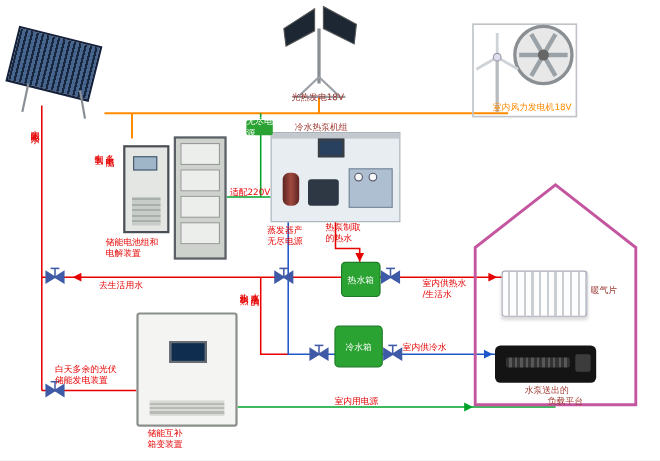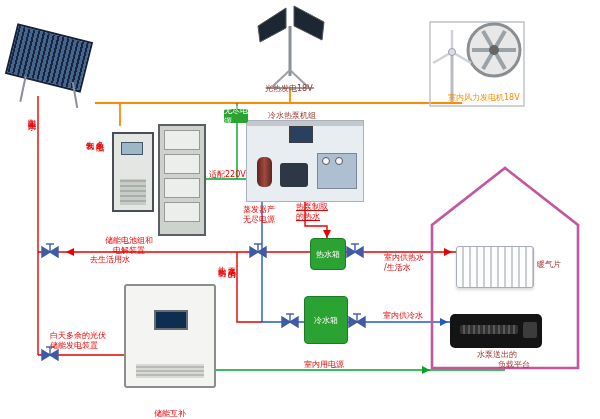--- a/index.html
+++ b/index.html
@@ -15,21 +15,21 @@
   .w-grn{stroke:var(--grn);fill:none;stroke-width:1.4;}
   .w-org{stroke:var(--org);fill:none;stroke-width:1.8;}
   .w-house{stroke:var(--house);fill:none;stroke-width:2.6;}
   .valve{fill:var(--valve);stroke:var(--valve);stroke-width:1.4;}
   .arr-hot{fill:var(--hot);} .arr-cold{fill:var(--cold);} .arr-grn{fill:var(--grn);}
 
   .eq{position:absolute;z-index:2;}
   .lbl{position:absolute;z-index:3;font-size:8px;line-height:10px;white-space:pre-line;color:var(--hot);}
   .lbl.dk{color:var(--dark);} .lbl.og{color:var(--org);}
   .lbl.vert{writing-mode:vertical-rl;letter-spacing:1px;}
-  .lbl.ctr{text-align:center;margin-top:20px;}
+  .lbl.ctr{text-align:left;}
 
   
   .solar{left:2px;top:24px;width:98px;height:80px;}
   .solar .panel{position:absolute;left:8px;top:8px;width:78px;height:52px;border:2px solid #14213d;
     background:repeating-linear-gradient(90deg,#16263f 0 2px,#46648c 2px 5px);transform:rotate(14deg);}
   .solar .leg{position:absolute;width:2px;height:26px;background:#8a8f96;}
   .solar .l1{left:20px;top:52px;transform:rotate(12deg);}
   .solar .l2{left:72px;top:58px;transform:rotate(-10deg);}
 
   
@@ -53,21 +53,21 @@
     background:linear-gradient(90deg,#5e2420,#a04a40,#5e2420);}
   .bench .b-comp{position:absolute;left:33px;top:42px;width:28px;height:24px;background:#2e3844;border-radius:3px;}
   .bench .b-panel{position:absolute;left:70px;top:32px;width:40px;height:36px;background:#aebfd2;border:1px solid #78879a;}
   .bench .gauge{position:absolute;width:8px;height:8px;border-radius:50%;background:#f4f6f8;border:1px solid #556;}
   .bench .g1{left:75px;top:36px;} .bench .g2{left:88px;top:36px;}
 
   
   .tank{position:absolute;z-index:2;background:var(--tank);border:1px solid #1d7a26;border-radius:4px;
     color:#fff;display:flex;align-items:center;justify-content:center;font-size:8px;}
   .tank.hot{left:310px;top:238px;width:36px;height:32px;}
-  .tank.cold{left:304px;top:296px;width:44px;height:48px;}
+  .tank.cold{left:304px;top:296px;width:44px;height:38px;}
 
   
   .pbox{position:absolute;z-index:3;left:224px;top:109px;width:24px;height:14px;background:var(--tank);
     color:#fff;font-size:8px;display:flex;align-items:center;justify-content:center;border-radius:2px;}
 
   
   .pcs{left:124px;top:284px;width:92px;height:104px;background:#f4f5f3;border:2px solid #8a8f8a;border-radius:3px;}
   .pcs .scr2{position:absolute;left:28px;top:24px;width:34px;height:20px;background:#0f2d4f;border:2px solid #666c72;}
   .pcs .vent{position:absolute;left:10px;right:10px;bottom:8px;height:14px;
     background:repeating-linear-gradient(0deg,#d8dad6 0 2px,#b8bab6 2px 4px);}
@@ -211,28 +211,28 @@
   <div class="lbl dk" style="left:265px;top:84px;text-align:right;">光热发电18V</div>
   <div class="lbl og" style="left:448px;top:93px;">室内风力发电机18V</div>
   <div class="lbl ctr" style="left:96px;top:216px;width:66px;">储能电池组和
 电解装置</div>
   <div class="lbl vert" style="left:84px;top:134px;height:52px;">多余电能
 去制氢</div>
   <div class="lbl" style="left:209px;top:170px;">适配220V</div>
   <div class="lbl dk" style="left:268px;top:111px;">冷水热泵机组</div>
   <div class="lbl" style="left:243px;top:205px;">蒸发器产
 无尽电源</div>
-  <div class="lbl" style="left:296px;top:202px;text-decoration:underline;">热泵制取
+  <div class="lbl" style="left:296px;top:202px;">热泵制取
 的热水</div>
   <div class="lbl" style="left:90px;top:255px;">去生活用水</div>
   <div class="lbl vert" style="left:216px;top:260px;height:56px;">水泵送出的
 热水制热</div>
   <div class="lbl" style="left:384px;top:253px;">室内供热水
 /生活水</div>
-  <div class="lbl" style="left:383px;top:311px;">室内供冷水</div>
+  <div class="lbl" style="left:366px;top:311px;">室内供冷水</div>
   <div class="lbl dk" style="left:537px;top:260px;font-family:Liberation Mono, monospace;">暖气片</div>
   <div class="lbl dk" style="left:477px;top:350px;">水泵送出的</div>
   <div class="lbl dk" style="left:498px;top:360px;">负载平台</div>
   <div class="lbl" style="left:304px;top:360px;">室内用电源</div>
   <div class="lbl ctr" style="left:134px;top:389px;width:72px;">储能互补
 箱变装置</div>
   <div class="lbl" style="left:50px;top:331px;">白天多余的光伏
 储能发电装置</div>
 
 </div>

